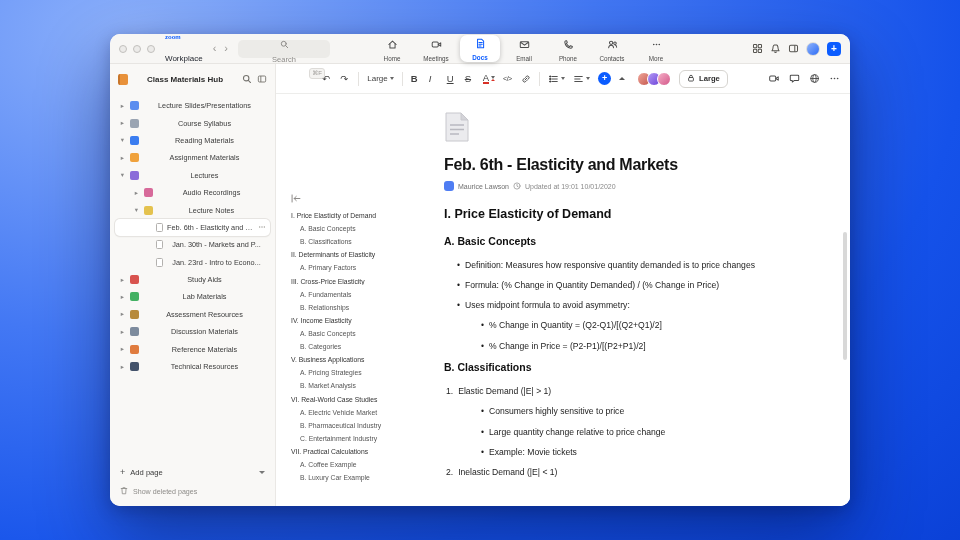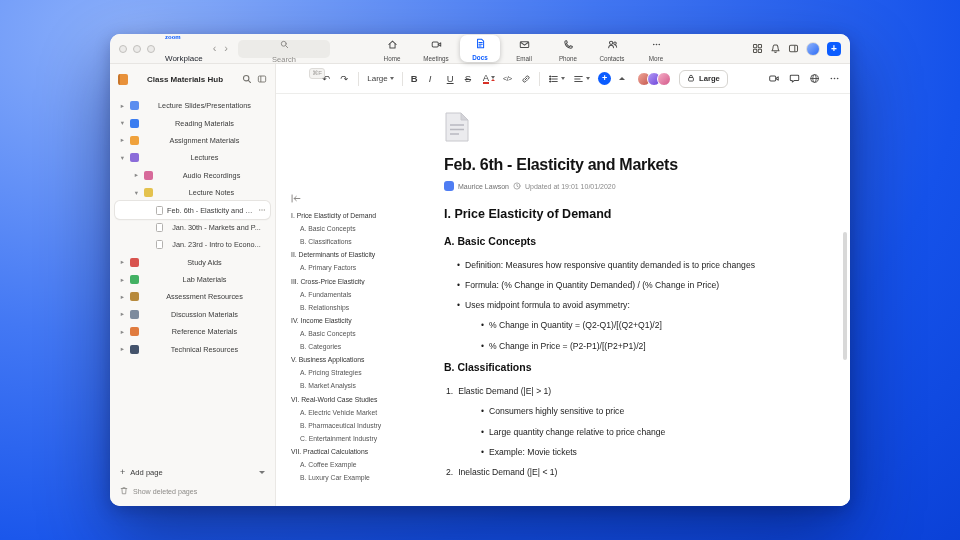--- a/index.html
+++ b/index.html
@@ -261,20 +261,26 @@
 
       <div class="tree">
 
           <div class="tree-item level-1 icon-presentation">
             <span class="chev"></span>
             <span class="doc-ic" style="background: rgb(91, 141, 239);"></span>
             <span class="lbl">Lecture Slides/Presentations</span>
 
           </div>
 
+          <div class="tree-item level-1 icon-syllabus">
+            <span class="chev"></span>
+            <span class="doc-ic" style="background: rgb(154, 164, 178);"></span>
+            <span class="lbl">Course Syllabus</span>
+
+          </div>
 
           <div class="tree-item level-1 icon-book expanded">
             <span class="chev"></span>
             <span class="doc-ic" style="background: rgb(59, 125, 240);"></span>
             <span class="lbl">Reading Materials</span>
 
           </div>
 
           <div class="tree-item level-1 icon-assignment">
             <span class="chev"></span>

